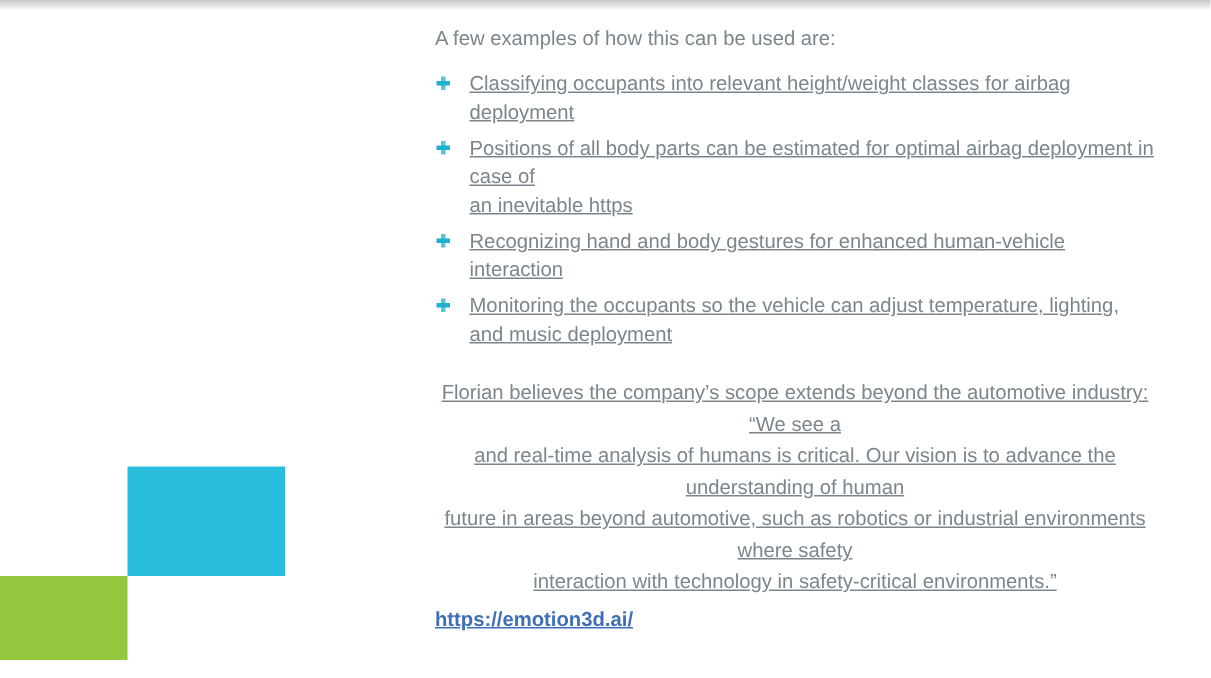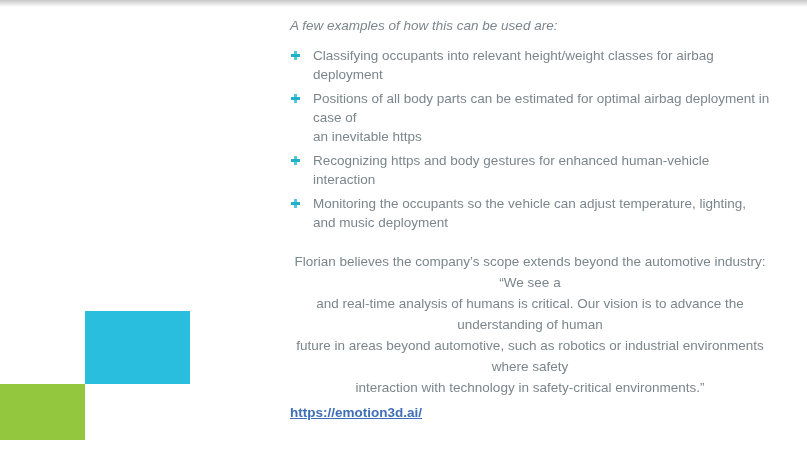--- a/index.html
+++ b/index.html
@@ -22,21 +22,21 @@
   .decor-green { left: 0;    top: 384px; width: 85px;  height: 56px; background: #93c83e; }
 
   .content {
     position: absolute;
     left: 290px;
     top: 16px;
     width: 480px;
     color: #7b868c;
     font-size: 13.5px;
   }
-  .intro { line-height: 19px; margin: 0 0 11px 0; font-style: italic; }
+  .intro { line-height: 19px; margin: 0 0 11px 0; }
 
   .bullets { list-style: none; margin: 0; padding: 0; }
   .bullets li {
     display: flex;
     align-items: flex-start;
     margin: 0 0 5px 0;
     line-height: 19px;
   }
   .plus-icon {
     position: relative;
@@ -51,21 +51,21 @@
     width: 3px; height: 9px;
     background: #55c7d8;
   }
   .plus-icon::after {
     content: "";
     position: absolute;
     left: 0; top: 3px;
     width: 9px; height: 3px;
     background: #1fb0cd;
   }
-  .line { display: block; }
+  .line { display: block; text-decoration: underline; }
 
   .quote-para {
     margin: 19px 0 0 0;
     line-height: 21px;
     text-align: center;
   }
   .section-heading {
     margin: 27px 0 0 0;
     line-height: 19px;
   }
@@ -101,21 +101,21 @@
     <li>
       <span class="plus-icon"></span>
       <span>
         <span class="line">Positions of all body parts can be estimated for optimal airbag deployment in case of</span>
         <span class="line">an inevitable https</span>
       </span>
     </li>
     <li>
       <span class="plus-icon"></span>
       <span>
-        <span class="line">Recognizing https and body gestures for enhanced human-vehicle interaction</span>
+        <span class="line">Recognizing hand and body gestures for enhanced human-vehicle interaction</span>
       </span>
     </li>
     <li>
       <span class="plus-icon"></span>
       <span>
         <span class="line">Monitoring the occupants so the vehicle can adjust temperature, lighting,</span>
         <span class="line">and music deployment</span>
       </span>
     </li>
   </ul>

